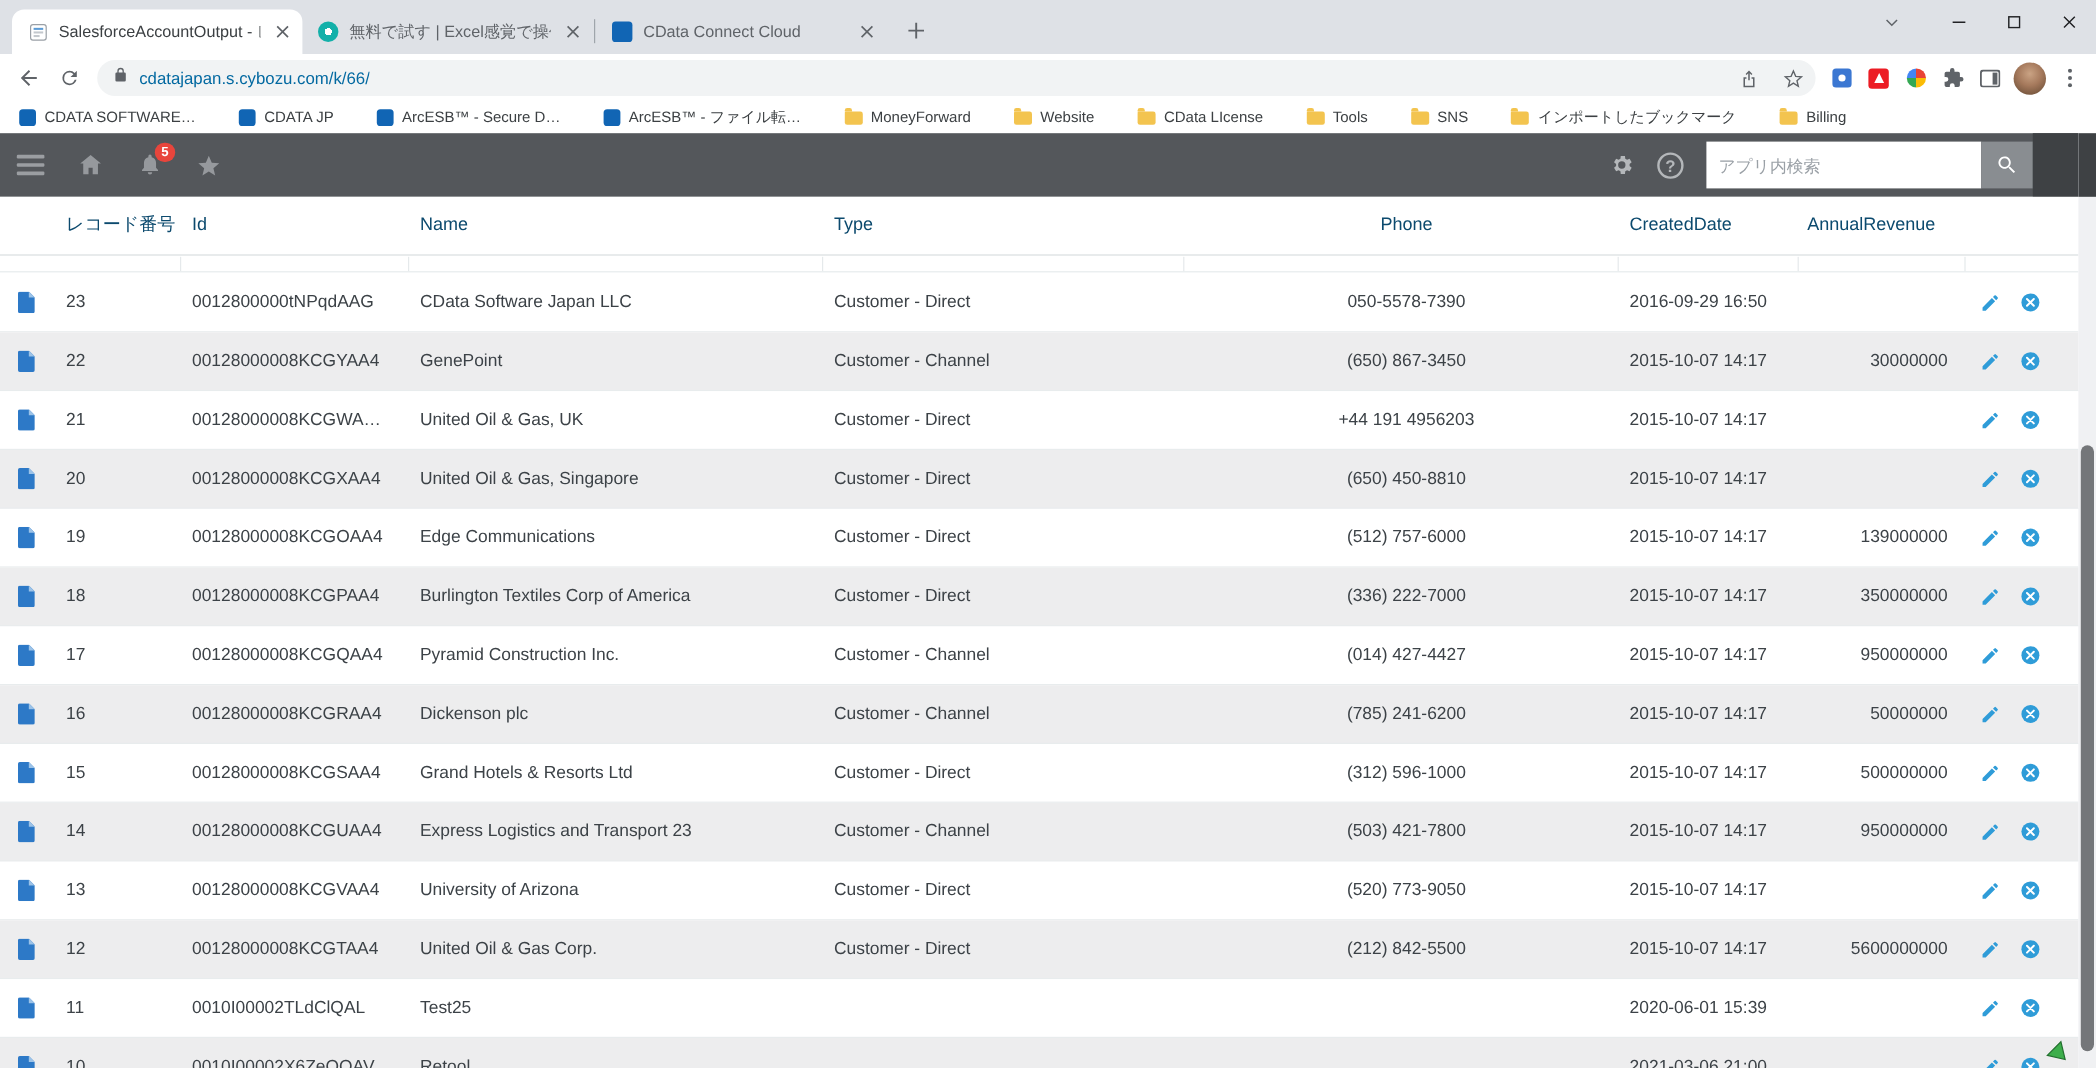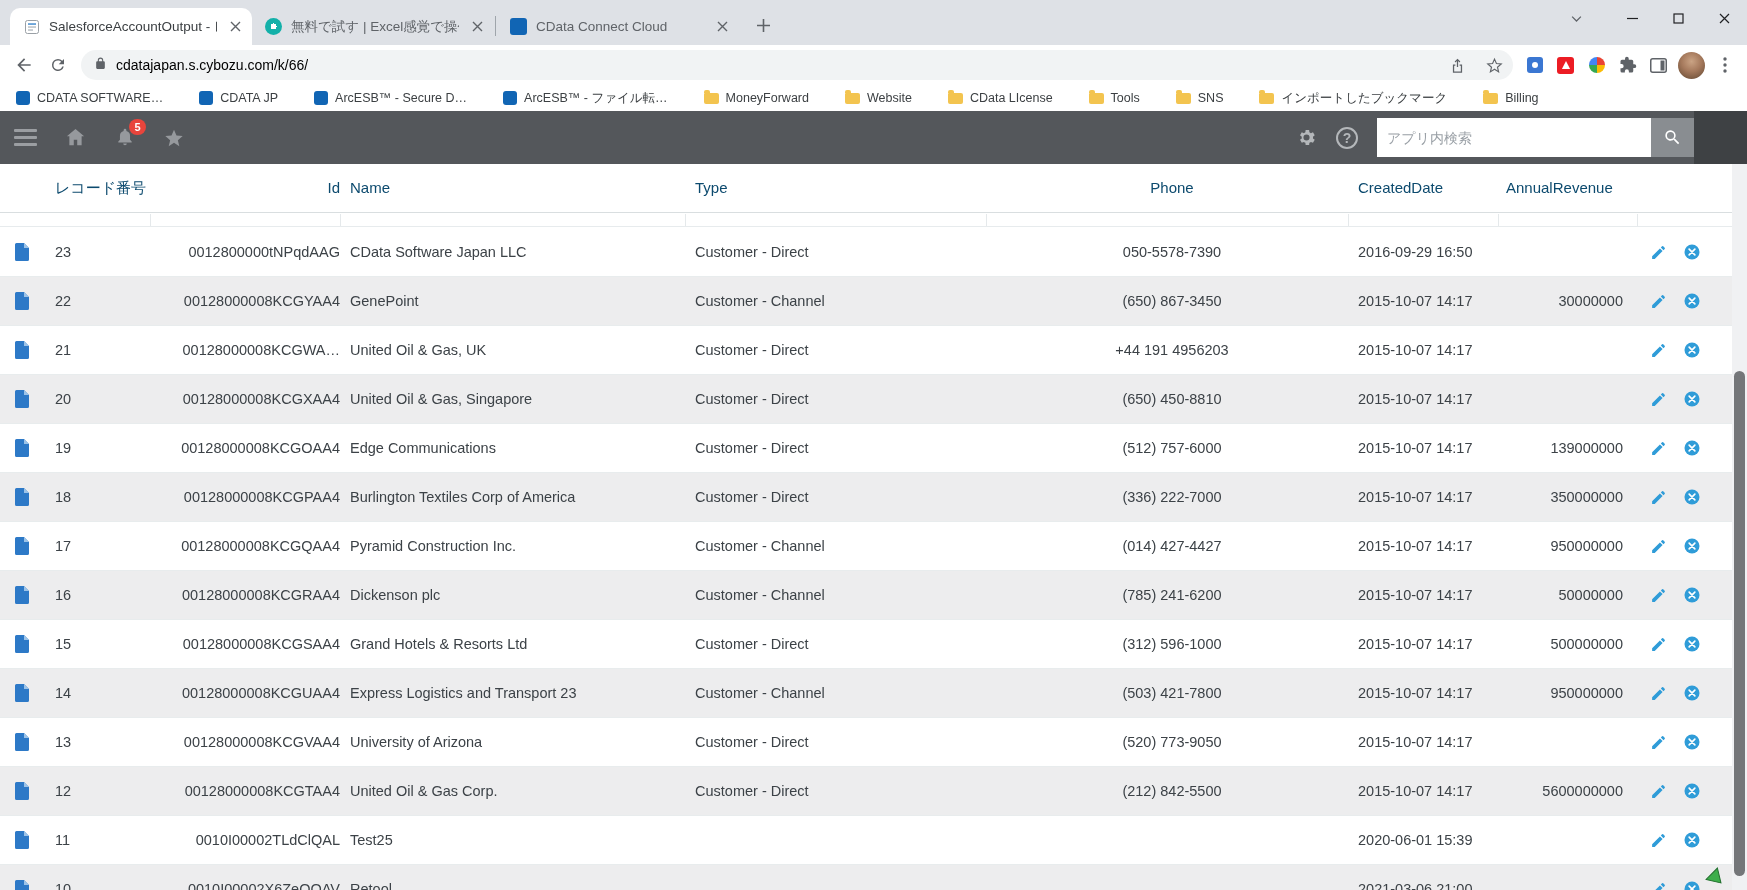--- a/index.html
+++ b/index.html
@@ -27,21 +27,21 @@
   .tabsearch { width:46px; height:36px; display:flex; align-items:center; justify-content:center; margin-right:10px; }
   .win-btn { width:46px; height:36px; display:flex; align-items:center; justify-content:center; }
 
   
   .navbar { position:absolute; top:45px; left:0; right:0; height:40px; background:#fff;
     display:flex; align-items:center; padding:0 7px; }
   .nav-btn { width:34px; height:34px; border-radius:50%; flex:none;
     display:flex; align-items:center; justify-content:center; }
   .omnibox { flex:1; min-width:0; height:30px; background:#f1f3f4; border-radius:15px;
     display:flex; align-items:center; gap:9px; padding:0 5px 0 13px; margin:0 6px; }
-  .url-text { font-size:14px; color:#000000; white-space:nowrap; overflow:hidden; }
+  .url-text { font-size:14px; color:#0369a1; white-space:nowrap; overflow:hidden; }
   .omni-spacer { flex:1; }
   .omni-btn { width:28px; height:28px; border-radius:50%; flex:none;
     display:flex; align-items:center; justify-content:center; }
   .ext-btn { width:31px; height:34px; flex:none; display:flex; align-items:center; justify-content:center; }
   .ico-sq-blue { width:16px; height:16px; border-radius:3px; background:#3b77d2; position:relative; }
   .ico-sq-blue::after { content:""; position:absolute; left:5px; top:5px; width:6px; height:6px; border-radius:50%; background:#fff; }
   .ico-sq-red { width:17px; height:17px; border-radius:3px; background:#ec1c24;
     display:flex; align-items:center; justify-content:center; }
   .ico-colorwheel { width:16px; height:16px; border-radius:50%;
     background:conic-gradient(#e94335 0deg 90deg,#fbbc05 90deg 180deg,#34a853 180deg 270deg,#4285f4 270deg 360deg); }
@@ -65,35 +65,35 @@
   .ah-left { display:flex; align-items:center; gap:27px; }
   .ah-btn { position:relative; display:flex; align-items:center; justify-content:center; }
   .hamburger { width:23px; height:17px; display:flex; flex-direction:column; justify-content:space-between; }
   .hamburger i { height:3px; background:#9b9ea2; border-radius:1px; }
   .badge { position:absolute; top:-8px; right:-10px; min-width:17px; height:16px; background:#e8453c;
     color:#fff; border-radius:8px; font-size:11px; line-height:16px; text-align:center; padding:0 4px; font-weight:bold; }
   .ah-right { margin-left:auto; display:flex; align-items:center; gap:19px; }
   .help-circle { width:22px; height:22px; border:2px solid #b4b7ba; border-radius:50%; color:#b4b7ba;
     font-size:14px; font-weight:bold; display:flex; align-items:center; justify-content:center; }
   .search-wrap { display:flex; align-items:center; height:39px; }
-  .search-input { width:274px; height:39px; border:none; outline:none; padding:0 10px;
+  .search-input { width:229px; height:39px; border:none; outline:none; padding:0 10px;
     font-size:14px; font-family:inherit; color:#333; background:#fff; }
   .search-input::placeholder { color:#9aa0a6; }
   .search-btn { width:43px; height:39px; background:#898d91; border:none;
     display:flex; align-items:center; justify-content:center; }
   .dark-block { position:absolute; right:0; top:0; width:38px; height:53px; background:#3e4144; }
 
   
   .thead { position:absolute; top:164px; left:0; width:1732px; height:49px; background:#fff;
     border-bottom:1px solid #d9dee0; display:flex; }
   .thead .cell { font-size:15px; color:#0c4a6e; line-height:48px; }
   .cell { flex:none; padding-left:10px; white-space:nowrap; overflow:hidden; }
   .c-icon    { width:45px;  padding-left:15px; }
   .c-recno   { width:105px; }
-  .c-id      { width:190px;text-align:right; }
+  .c-id      { width:190px; }
   .c-name    { width:345px; }
   .c-type    { width:301px; }
   .c-phone   { width:362px;text-align:center; }
   .c-created { width:150px; }
   .c-revenue { width:139px; text-align:right; padding-left:0; padding-right:14px; }
   .c-actions { width:95px;  display:flex; align-items:center; gap:16px; padding-left:13px; }
 
   .sliver { position:absolute; top:214px; left:0; width:1732px; height:13px; background:#fff;
     border-bottom:1px solid #e7ebed; display:flex; }
   .sliver .sv { height:100%; padding:0; }

